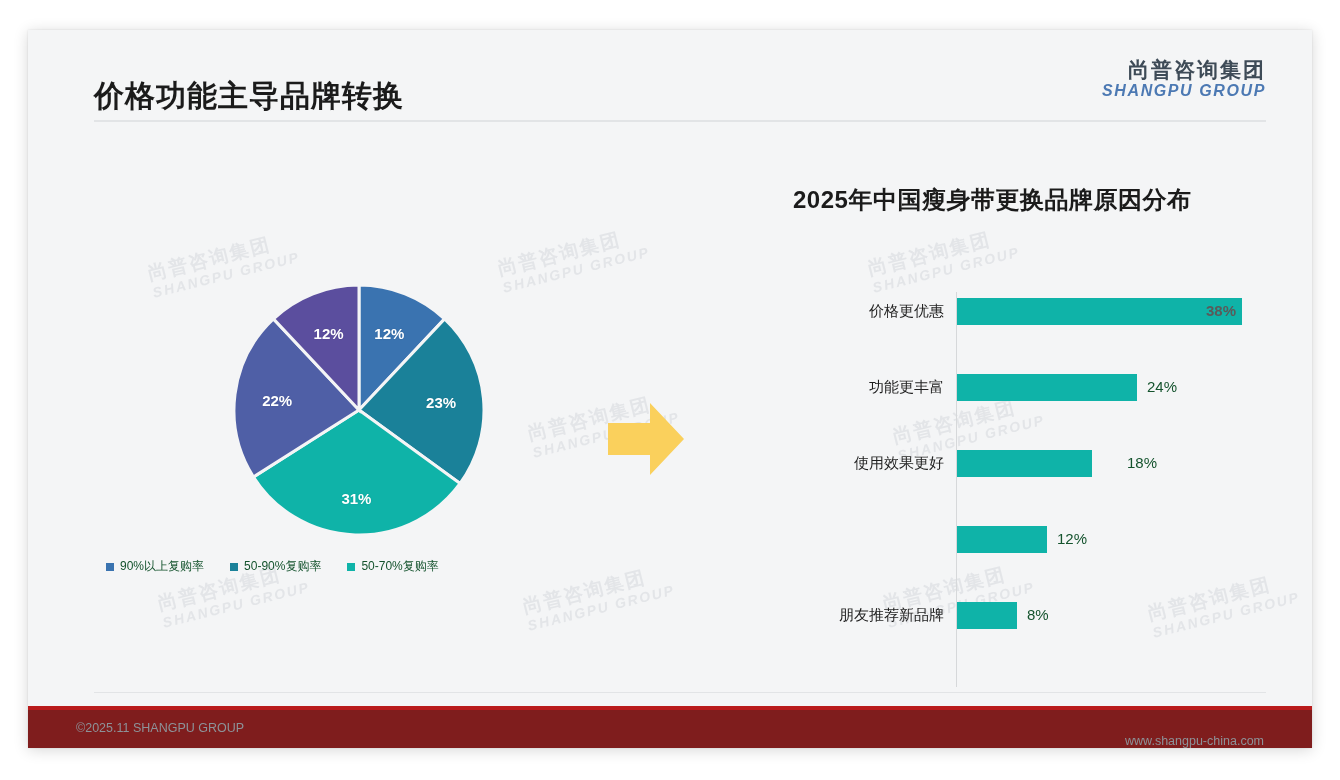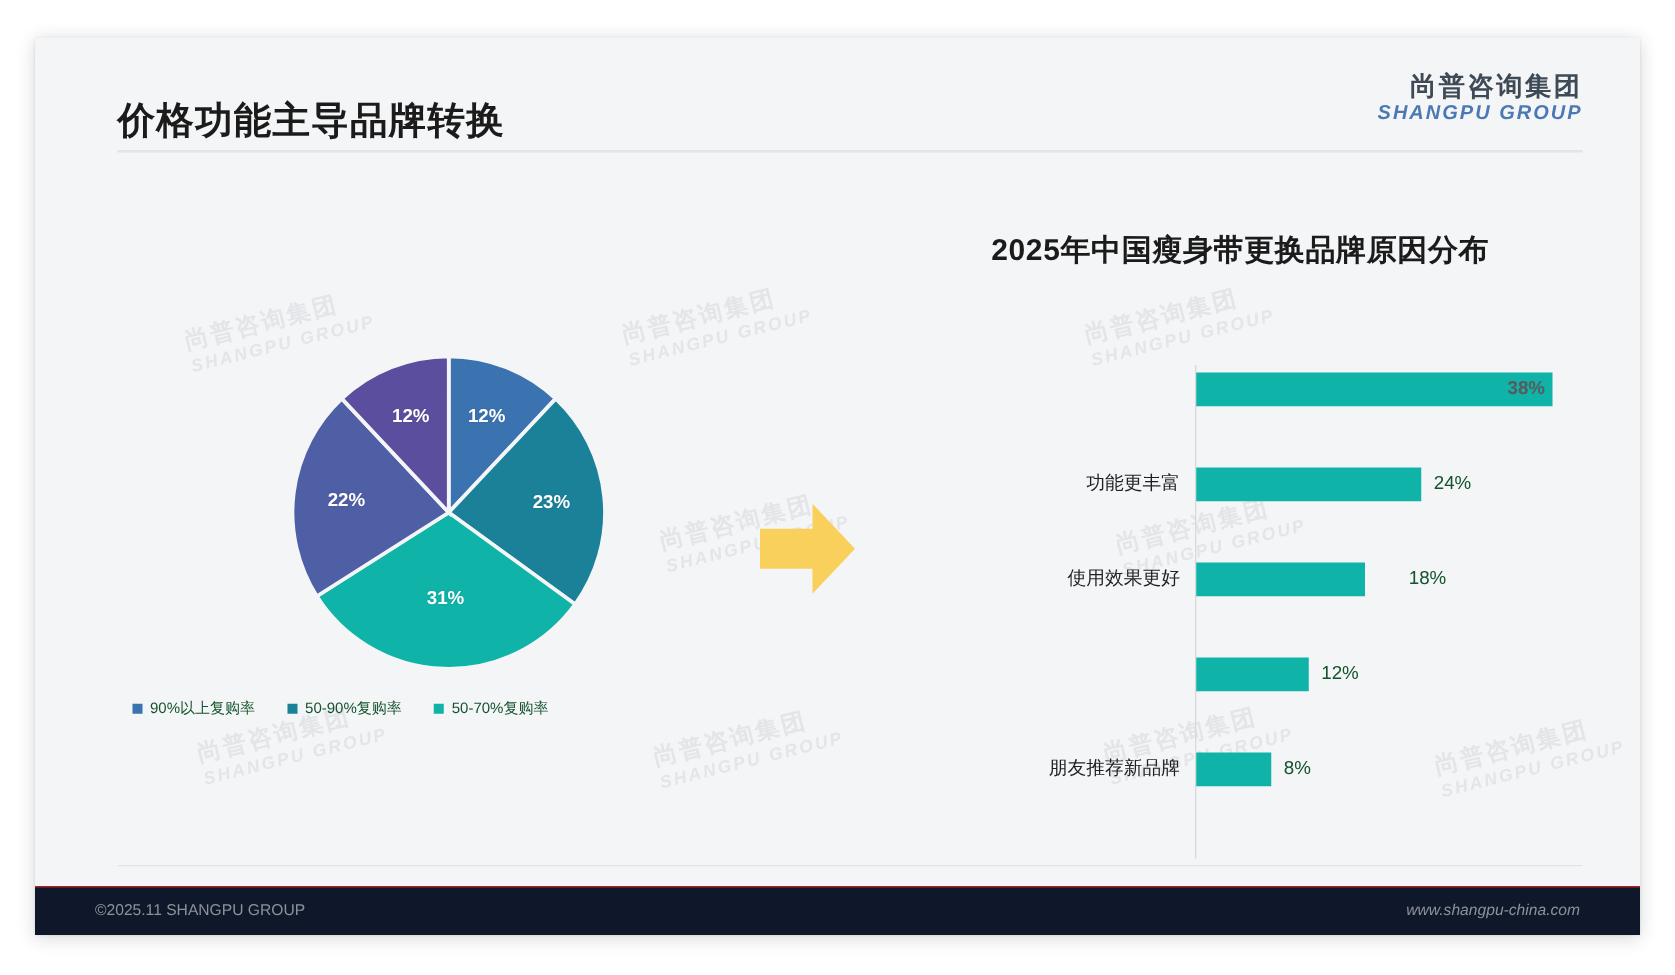--- a/index.html
+++ b/index.html
@@ -222,39 +222,38 @@
     font-size: 12.5px;
     color: #757a80;
     white-space: nowrap;
   }
   .footer {
     position: absolute;
     left: 0;
     bottom: 0;
     width: 100%;
     height: 38px;
-    background: #0f172a;
-    border-top: 1px solid #b91c1c;
+    background: #7f1d1d;
+    border-top: 4px solid #b91c1c;
   }
   .footer-left {
     position: absolute;
     left: 48px;
     top: 11px;
     font-size: 12.5px;
     color: #8d9298;
     white-space: nowrap;
   }
   .footer-right {
     position: absolute;
     right: 48px;
-    top: 11px;
+    top: 24px;
     font-size: 12.5px;
     color: #8d9298;
     white-space: nowrap;
-    font-style: italic;
   }
 </style>
 </head>
 <body>
 
 <div id="slide">
 
   <div class="wm" style="left:120px;  top:215px;">
     <span class="wm-cn">尚普咨询集团</span>
     <span class="wm-en">SHANGPU GROUP</span>
@@ -309,21 +308,21 @@
             <path d="M 126 126 L 126.00000000000001 1 A 125 125 0 0 1 211.5683882410861 34.87892157232356 Z" fill="#3A73B0" stroke="#f4f5f6" stroke-width="3"></path>
             <path d="M 126 126 L 211.5683882410861 34.87892157232356 A 125 125 0 0 1 227.12712429686843 199.47315653655915 Z" fill="#1A8199" stroke="#f4f5f6" stroke-width="3"></path>
             <path d="M 126 126 L 227.12712429686843 199.47315653655915 A 125 125 0 0 1 20.459009312248114 192.97834937237457 Z" fill="#0FB3A8" stroke="#f4f5f6" stroke-width="3"></path>
             <path d="M 126 126 L 20.459009312248114 192.97834937237457 A 125 125 0 0 1 40.43161175891389 34.87892157232358 Z" fill="#4F5FA6" stroke="#f4f5f6" stroke-width="3"></path>
             <path d="M 126 126 L 40.43161175891389 34.87892157232358 A 125 125 0 0 1 125.99999999999997 1 Z" fill="#5B4E9E" stroke="#f4f5f6" stroke-width="3"></path>
           </g>
       </svg>
       <div id="pie-labels">
           <div class="pie-label" style="left: 156.37px; top: 49.2934px;">12%</div>
           <div class="pie-label" style="left: 208.134px; top: 118.236px;">23%</div>
-          <div class="pie-label" style="left: 123.409px; top: 195px;">31%</div>
+          <div class="pie-label" style="left: 123.409px; top: 214px;">31%</div>
           <div class="pie-label" style="left: 44.1505px; top: 115.66px;">22%</div>
           <div class="pie-label" style="left: 95.6297px; top: 49.2934px;">12%</div>
         </div>
     </div>
 
     <div class="legend">
       <div class="legend-row">
         <div class="legend-item">
           <span class="legend-swatch" style="background:#3A73B0"></span>
           <span class="legend-text">90%以上复购率</span>
@@ -345,20 +344,21 @@
       <path d="M2 22 H44 V2 L78 38 L44 74 V54 H2 Z" fill="#FAD05C"></path>
     </svg>
   </div>
 
   <div class="panel-right">
     <div class="chart-title">2025年中国瘦身带更换品牌原因分布</div>
     <div class="bars">
       <div class="bar-axis"></div>
       <div id="bar-rows">
           <div class="bar-row" style="top: 0px;">
+            <div class="bar-cat">价格更优惠</div>
             <div class="bar-fill" style="width: 285px; background: rgb(15, 179, 168);"></div>
             <div class="bar-val inside" style="left: 488px;">38%</div>
           </div>
           <div class="bar-row" style="top: 76px;">
             <div class="bar-cat">功能更丰富</div>
             <div class="bar-fill" style="width: 180px; background: rgb(15, 179, 168);"></div>
             <div class="bar-val" style="left: 429px;">24%</div>
           </div>
           <div class="bar-row" style="top: 152px;">
             <div class="bar-cat">使用效果更好</div>

